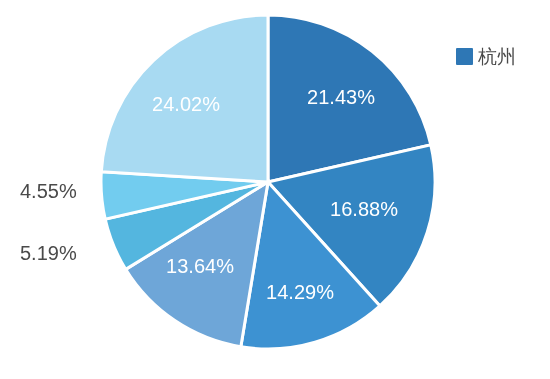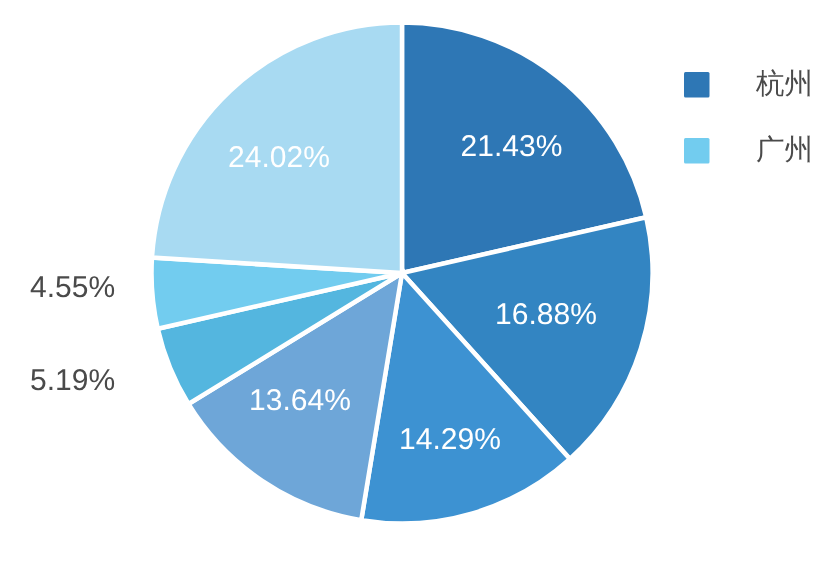--- a/index.html
+++ b/index.html
@@ -35,21 +35,21 @@
     display:flex;
     align-items:center;
     height:44px;
   }
   .legend-swatch{
     width:17px;height:17px;
     flex:0 0 17px;
     border-radius:1px;
   }
   .legend-text{
-    margin-left:31px;
+    margin-left:5px;
     font-size:19px;
     color:#4a4a4a;
     font-family:Liberation Sans, sans-serif;
     white-space:nowrap;
     line-height:1;
   }
 </style>
 </head>
 <body>
 
@@ -76,19 +76,15 @@
       <text class="outside-label" x="20" y="193">4.55%</text>
       <text class="outside-label" x="20" y="255">5.19%</text>
     </g>
   </svg>
 
   <div class="legend">
     <div class="legend-item">
       <span class="legend-swatch" style="background:#2E77B5"></span>
       <span class="legend-text">杭州</span>
     </div>
-    <div class="legend-item">
-      <span class="legend-swatch" style="background:#72CCEF"></span>
-      <span class="legend-text">广州</span>
-    </div>
   </div>
 
 </div>
 
 </body></html>

